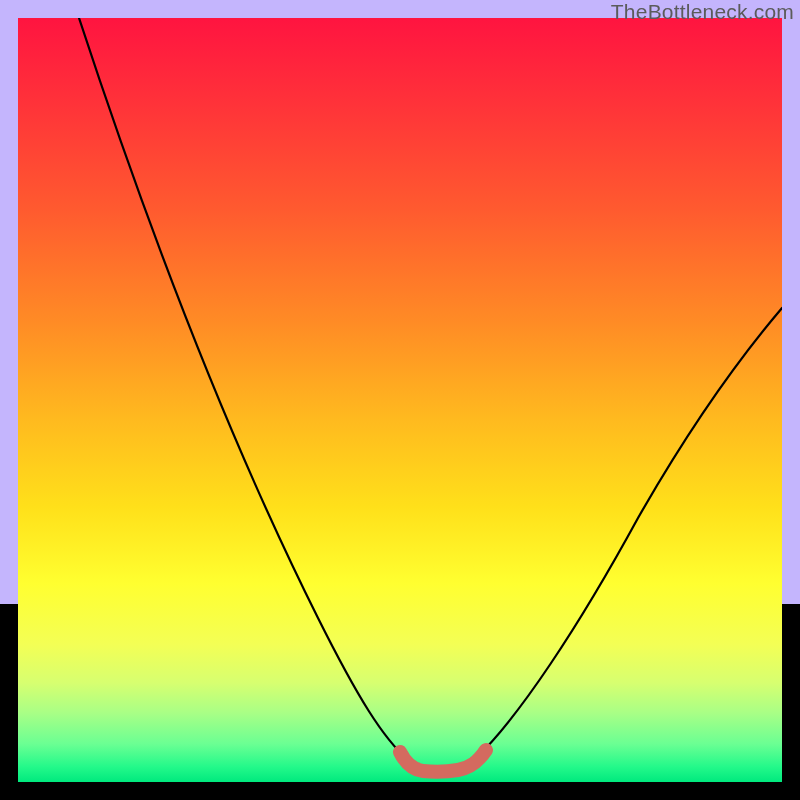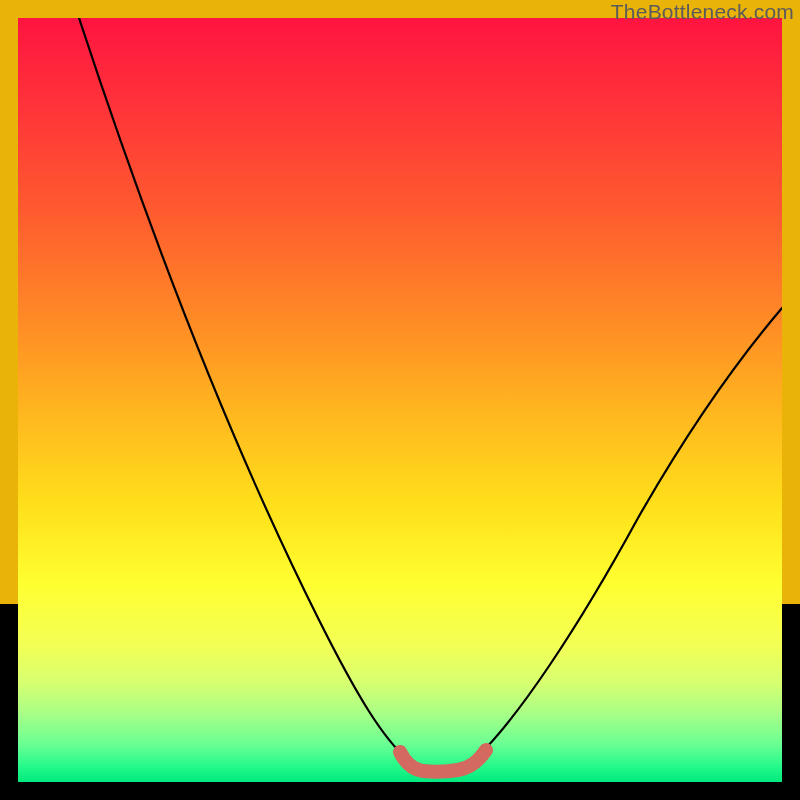--- a/index.html
+++ b/index.html
@@ -8,21 +8,21 @@
     width: 800px;
     height: 800px;
     background: #000;
     overflow: hidden;
     font-family: Arial, Helvetica, sans-serif;
   }
   .frame {
     position: relative;
     width: 800px;
     height: 604px;
-    background: #eab308;
+    background: #c4b5fd;
   }
   .plot-area {
     position: absolute;
     left: 18px;
     top: 18px;
     width: 764px;
     height: 764px;
     
     background: linear-gradient(
       to bottom,

